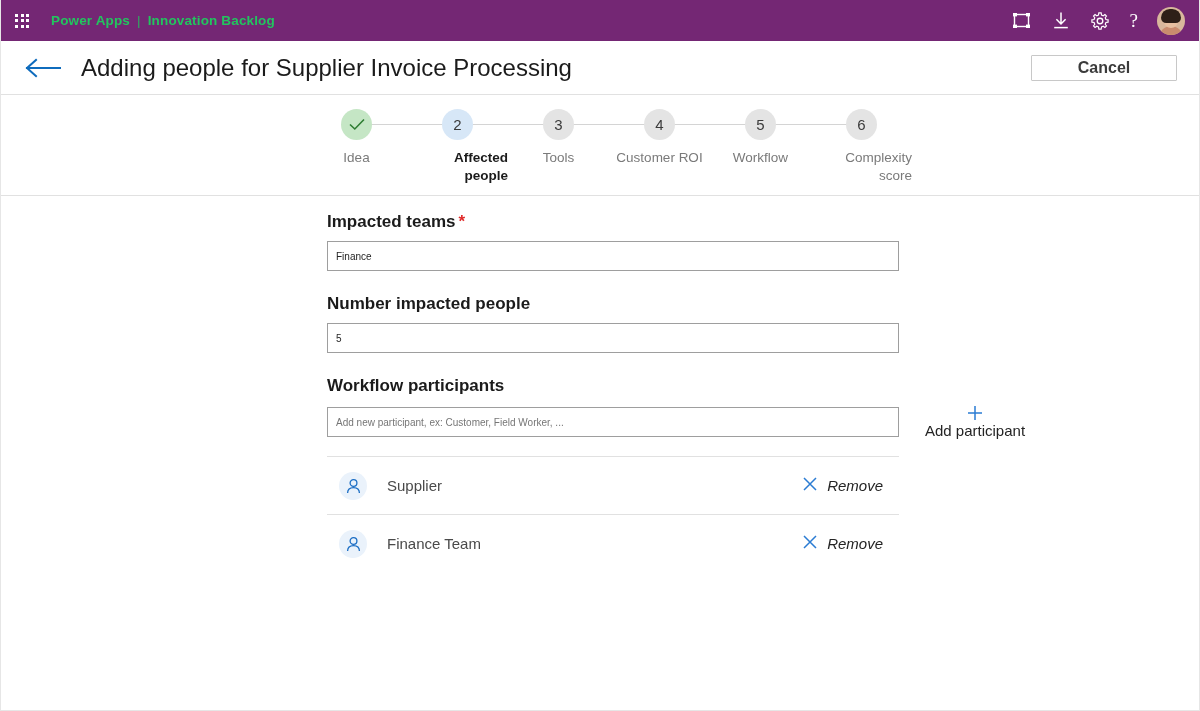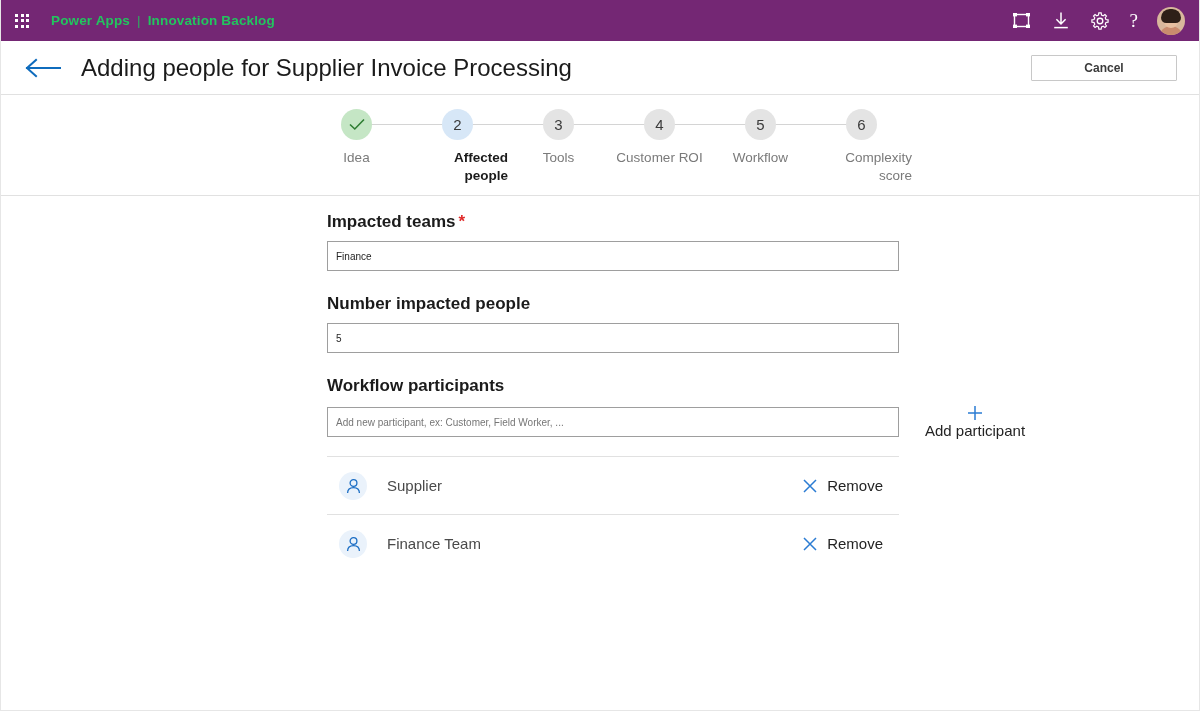--- a/index.html
+++ b/index.html
@@ -126,21 +126,21 @@
   }
   .head-actions {
     margin-left: auto;
     display: flex;
     align-items: center;
     gap: 24px;
   }
   .btn {
     height: 26px;
     min-width: 146px;
-    font-size: 12px;
+    font-size: 16px;
     font-weight: bold;
     cursor: pointer;
     display: flex; align-items: center; justify-content: center;
     border-radius: 1px;
   }
   .btn-cancel {
     background: #ffffff;
     border: 1px solid #c8c8c8;
     color: #3b3b3b;
   }
@@ -276,24 +276,25 @@
     flex: 0 0 28px;
   }
   .p-name {
     margin-left: 20px;
     font-size: 15px;
     color: #4a4a4a;
   }
   .remove {
     margin-left: auto;
     display: flex;
-    align-items: center;
+    align-items: flex-start;
     gap: 10px;
     cursor: pointer;
     padding-right: 12px;
+    font-style: italic;
   }
   .remove .x { color: #2b7cd3; display: flex; align-items: center; }
   .remove .lbl { font-size: 15px; color: #242424; }
 </style>
 </head>
 <body>
 
 <div class="app">
 
   <div class="topbar">

